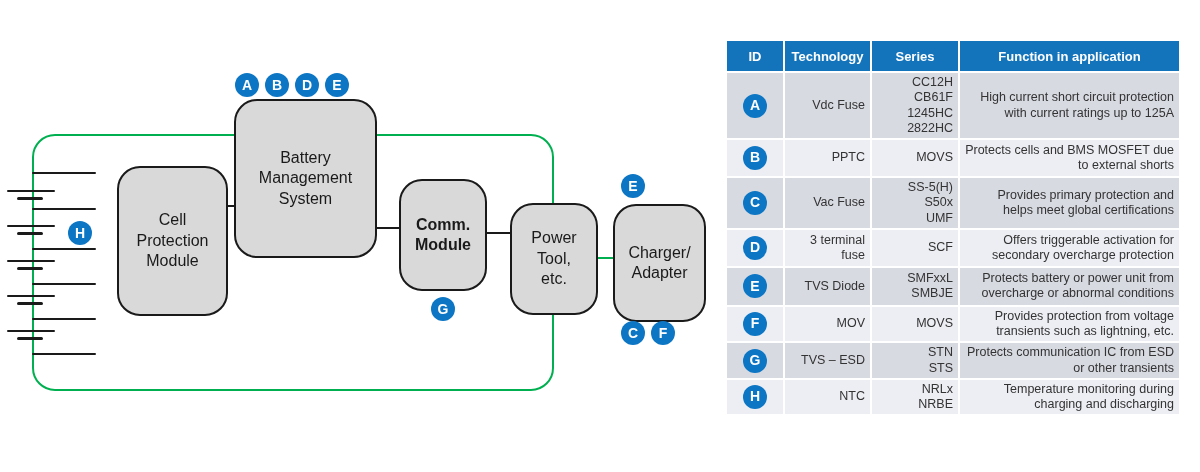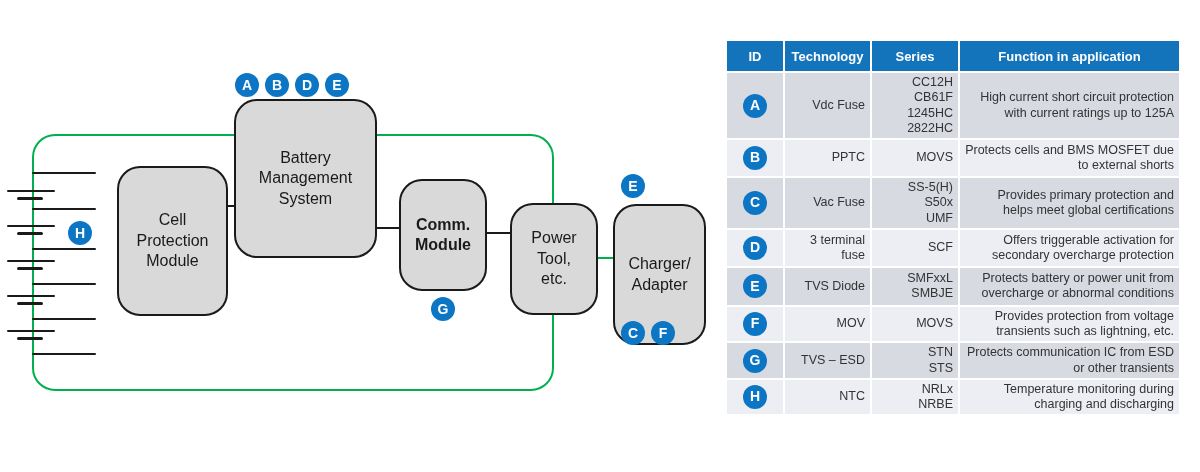--- a/index.html
+++ b/index.html
@@ -89,21 +89,21 @@
     </div>
     <div class="abs dbox" style="left:399px; top:179px; width:88px; height:112px;font-weight:bold;">
       <span>Comm.
 Module</span>
     </div>
     <div class="abs dbox" style="left:510px; top:203px; width:88px; height:112px;text-align:center;">
       <span>Power
 Tool,
 etc.</span>
     </div>
-    <div class="abs dbox" style="left:613px; top:204px; width:93px; height:141px;">
+    <div class="abs dbox" style="left:613px; top:204px; width:93px; height:118px;">
       <span>Charger/
 Adapter</span>
     </div>
 
     <div class="badge" style="left:235px; top:73px;">A</div>
     <div class="badge" style="left:265px; top:73px;">B</div>
     <div class="badge" style="left:295px; top:73px;">D</div>
     <div class="badge" style="left:325px; top:73px;">E</div>
     <div class="badge" style="left:68px; top:221px;">H</div>
     <div class="badge" style="left:431px; top:297px;">G</div>

